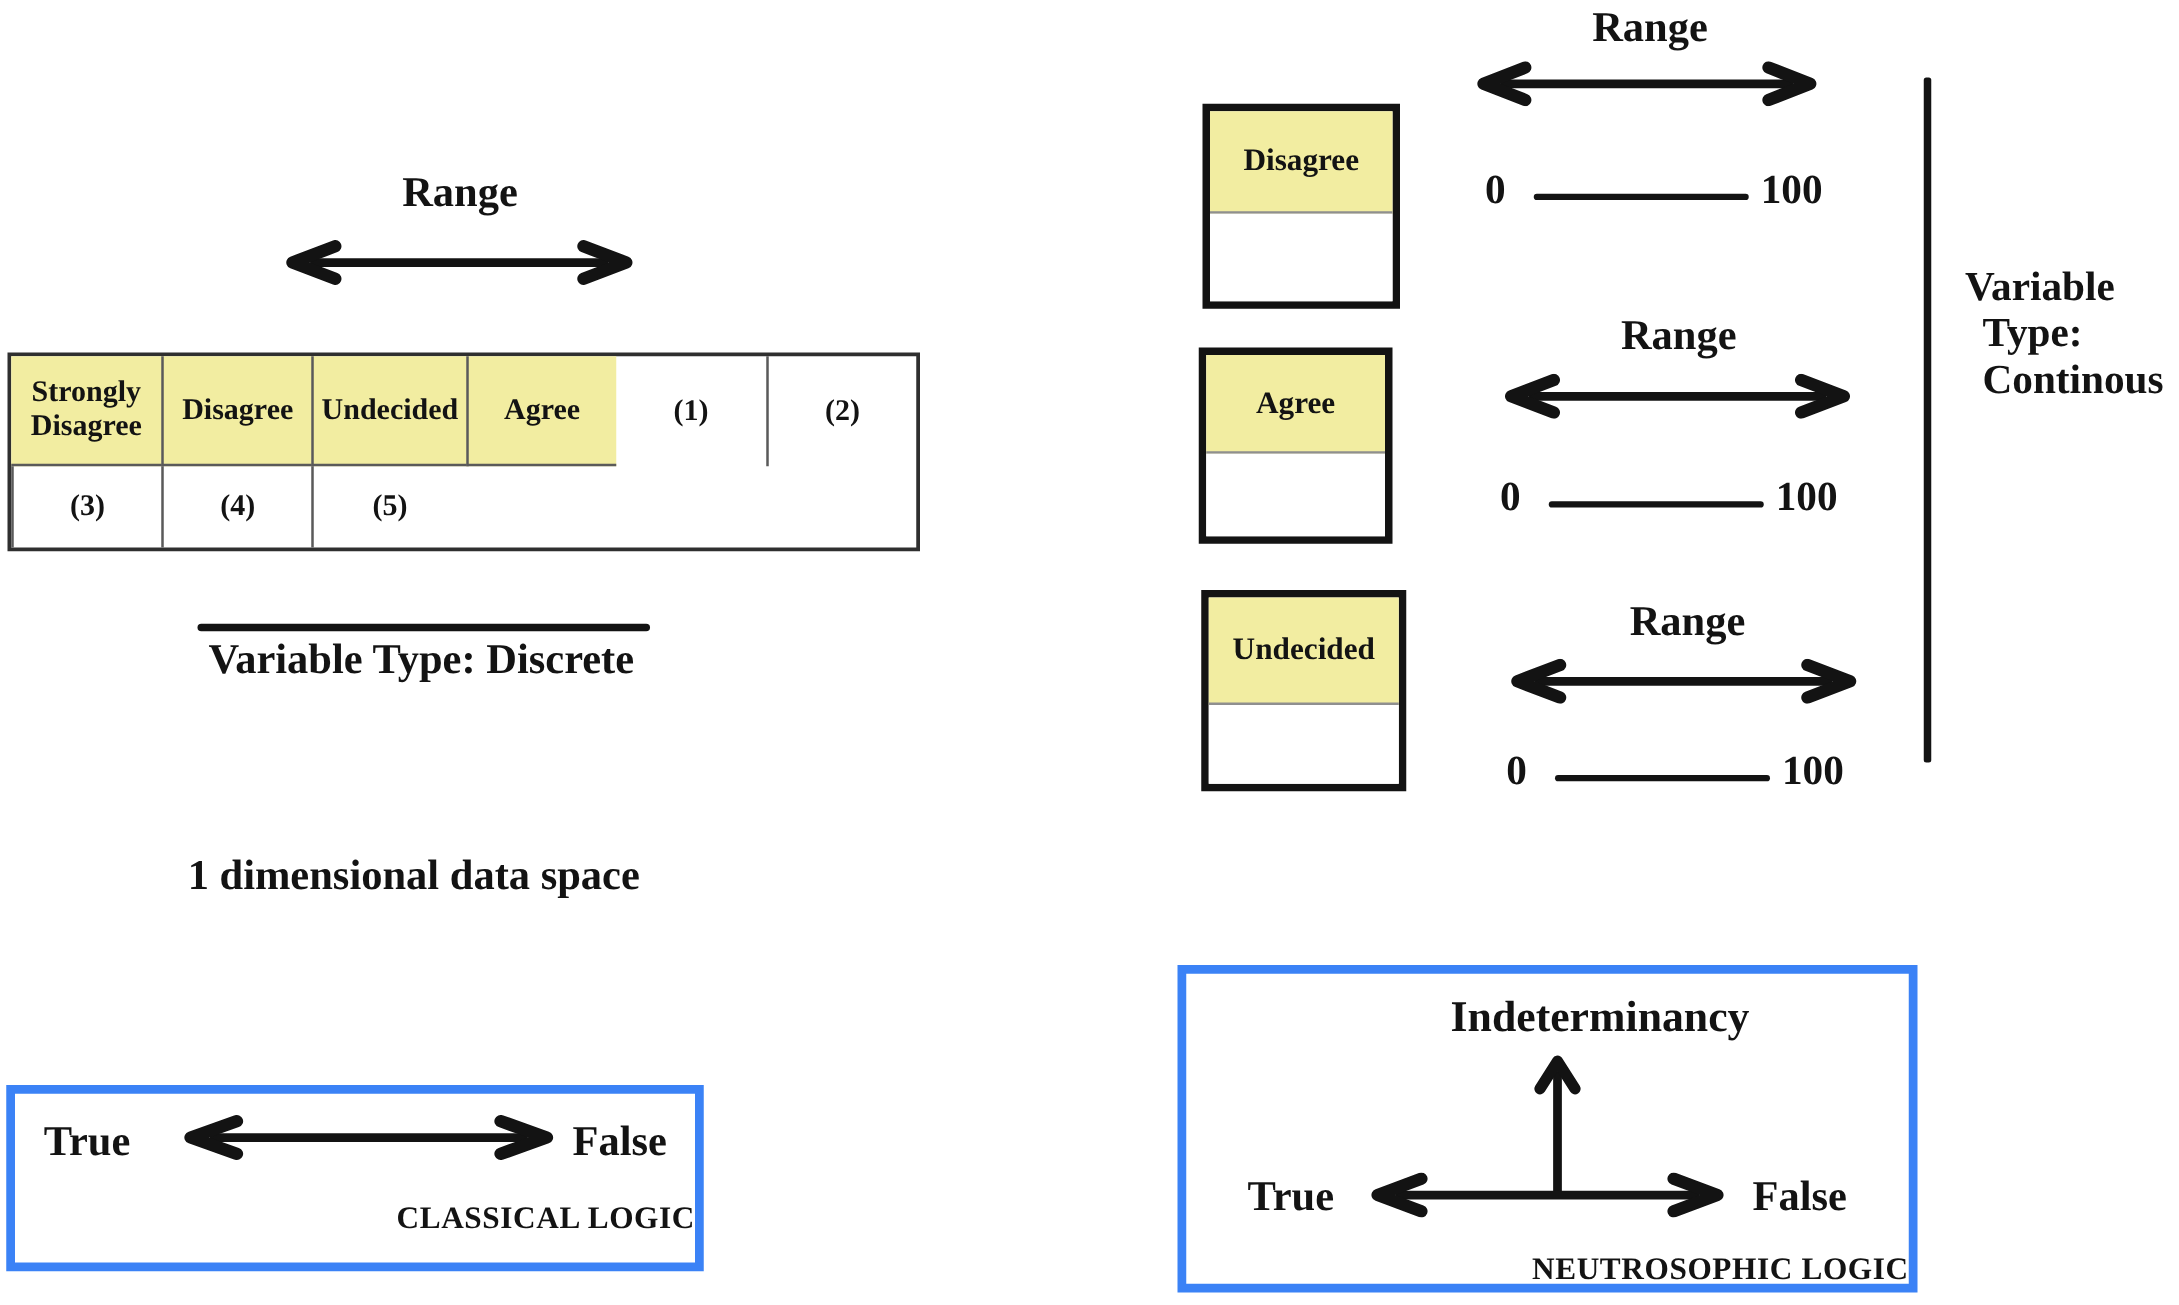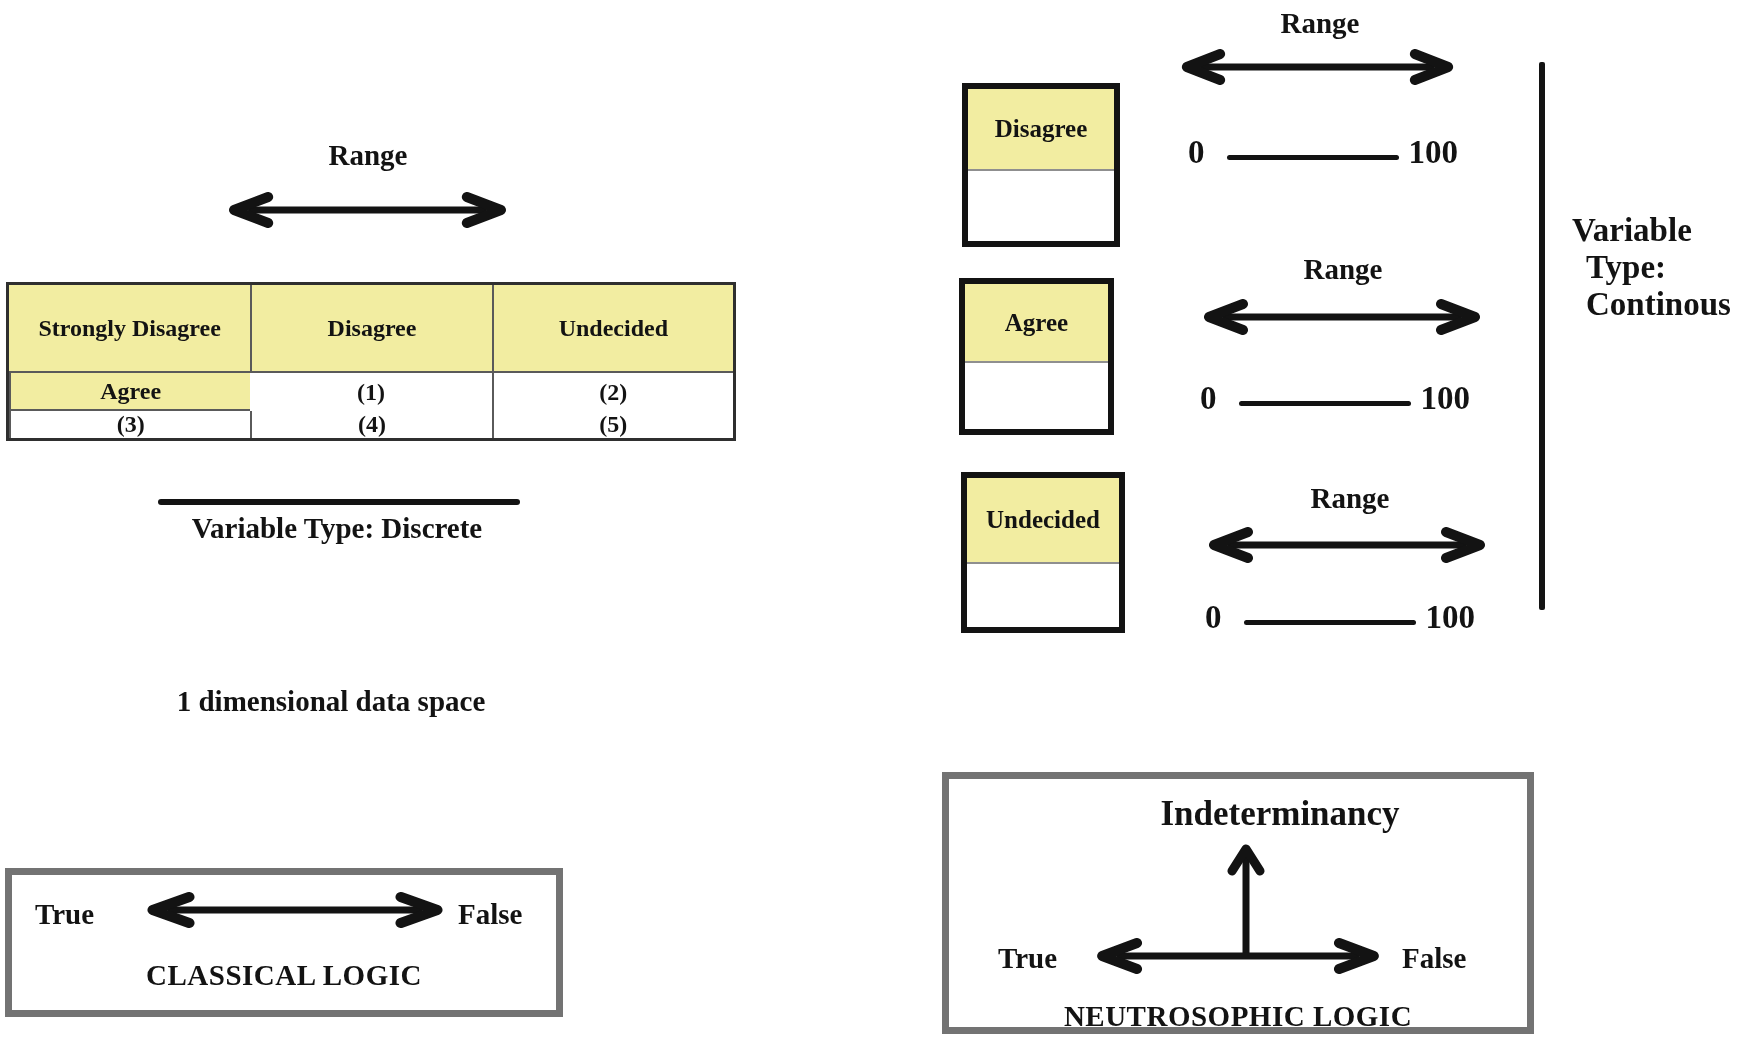--- a/index.html
+++ b/index.html
@@ -3,29 +3,29 @@
 <meta charset="utf-8">
 <style>
   html,body { margin:0; padding:0; background:#ffffff; }
   .canvas {
     position:relative; width:1743px; height:1044px; background:#ffffff;
     font-family:"Liberation Serif","DejaVu Serif",serif; font-weight:bold; color:#131313;
     overflow:hidden;
   }
   .abs { position:absolute; }
   .ctr { text-align:center; }
-  .fs33 { font-size:29px; line-height:38px; }
-  .fs29 { font-size:29px; line-height:34px; }
+  .fs33 { font-size:34px; line-height:38px; }
+  .fs29 { font-size:25px; line-height:34px;text-align:right; }
   .fs35 { font-size:35px; line-height:40px; }
 
   
   .likert-table {
     left:6px; top:282px; width:730px; height:159px;
     border:3px solid #2f2f2f; background:#ffffff; box-sizing:border-box;
-    display:grid; grid-template-columns:repeat(3,1fr); grid-template-rows:88px 1fr;
+    display:grid; grid-template-columns:repeat(6,1fr); grid-template-rows:88px 1fr;
   }
   .likert-cell {
     display:flex; align-items:center; justify-content:center;
     font-size:24px; line-height:27px; text-align:center; padding:0 6px;
     border-left:2px solid #5a5a5a; box-sizing:border-box;
   }
   .likert-cell.c0 { border-left:none; }
   .likert-head { background:#f2eda1; border-bottom:2px solid #5a5a5a; }
 
   
@@ -47,21 +47,21 @@
     display:flex; flex-direction:column;
   }
   .likert-box .box-top {
     background:#f2eda1; border-bottom:2px solid #8f8f8f;
     display:flex; align-items:center; justify-content:center;
     font-size:25px; box-sizing:border-box;
   }
   .likert-box .box-bottom { flex:1 1 auto; background:#ffffff; }
 
   
-  .logic-box { border:7px solid #737373; background:#ffffff; box-sizing:content-box; }
+  .logic-box { border:7px solid #3b82f6; background:#ffffff; box-sizing:content-box; }
 
   
   .vt-cont div { font-size:33px; line-height:37px; white-space:nowrap; }
   .vt-cont div.indent { padding-left:14px; }
 </style>
 </head>
 <body>
 
 <div class="canvas">
 

